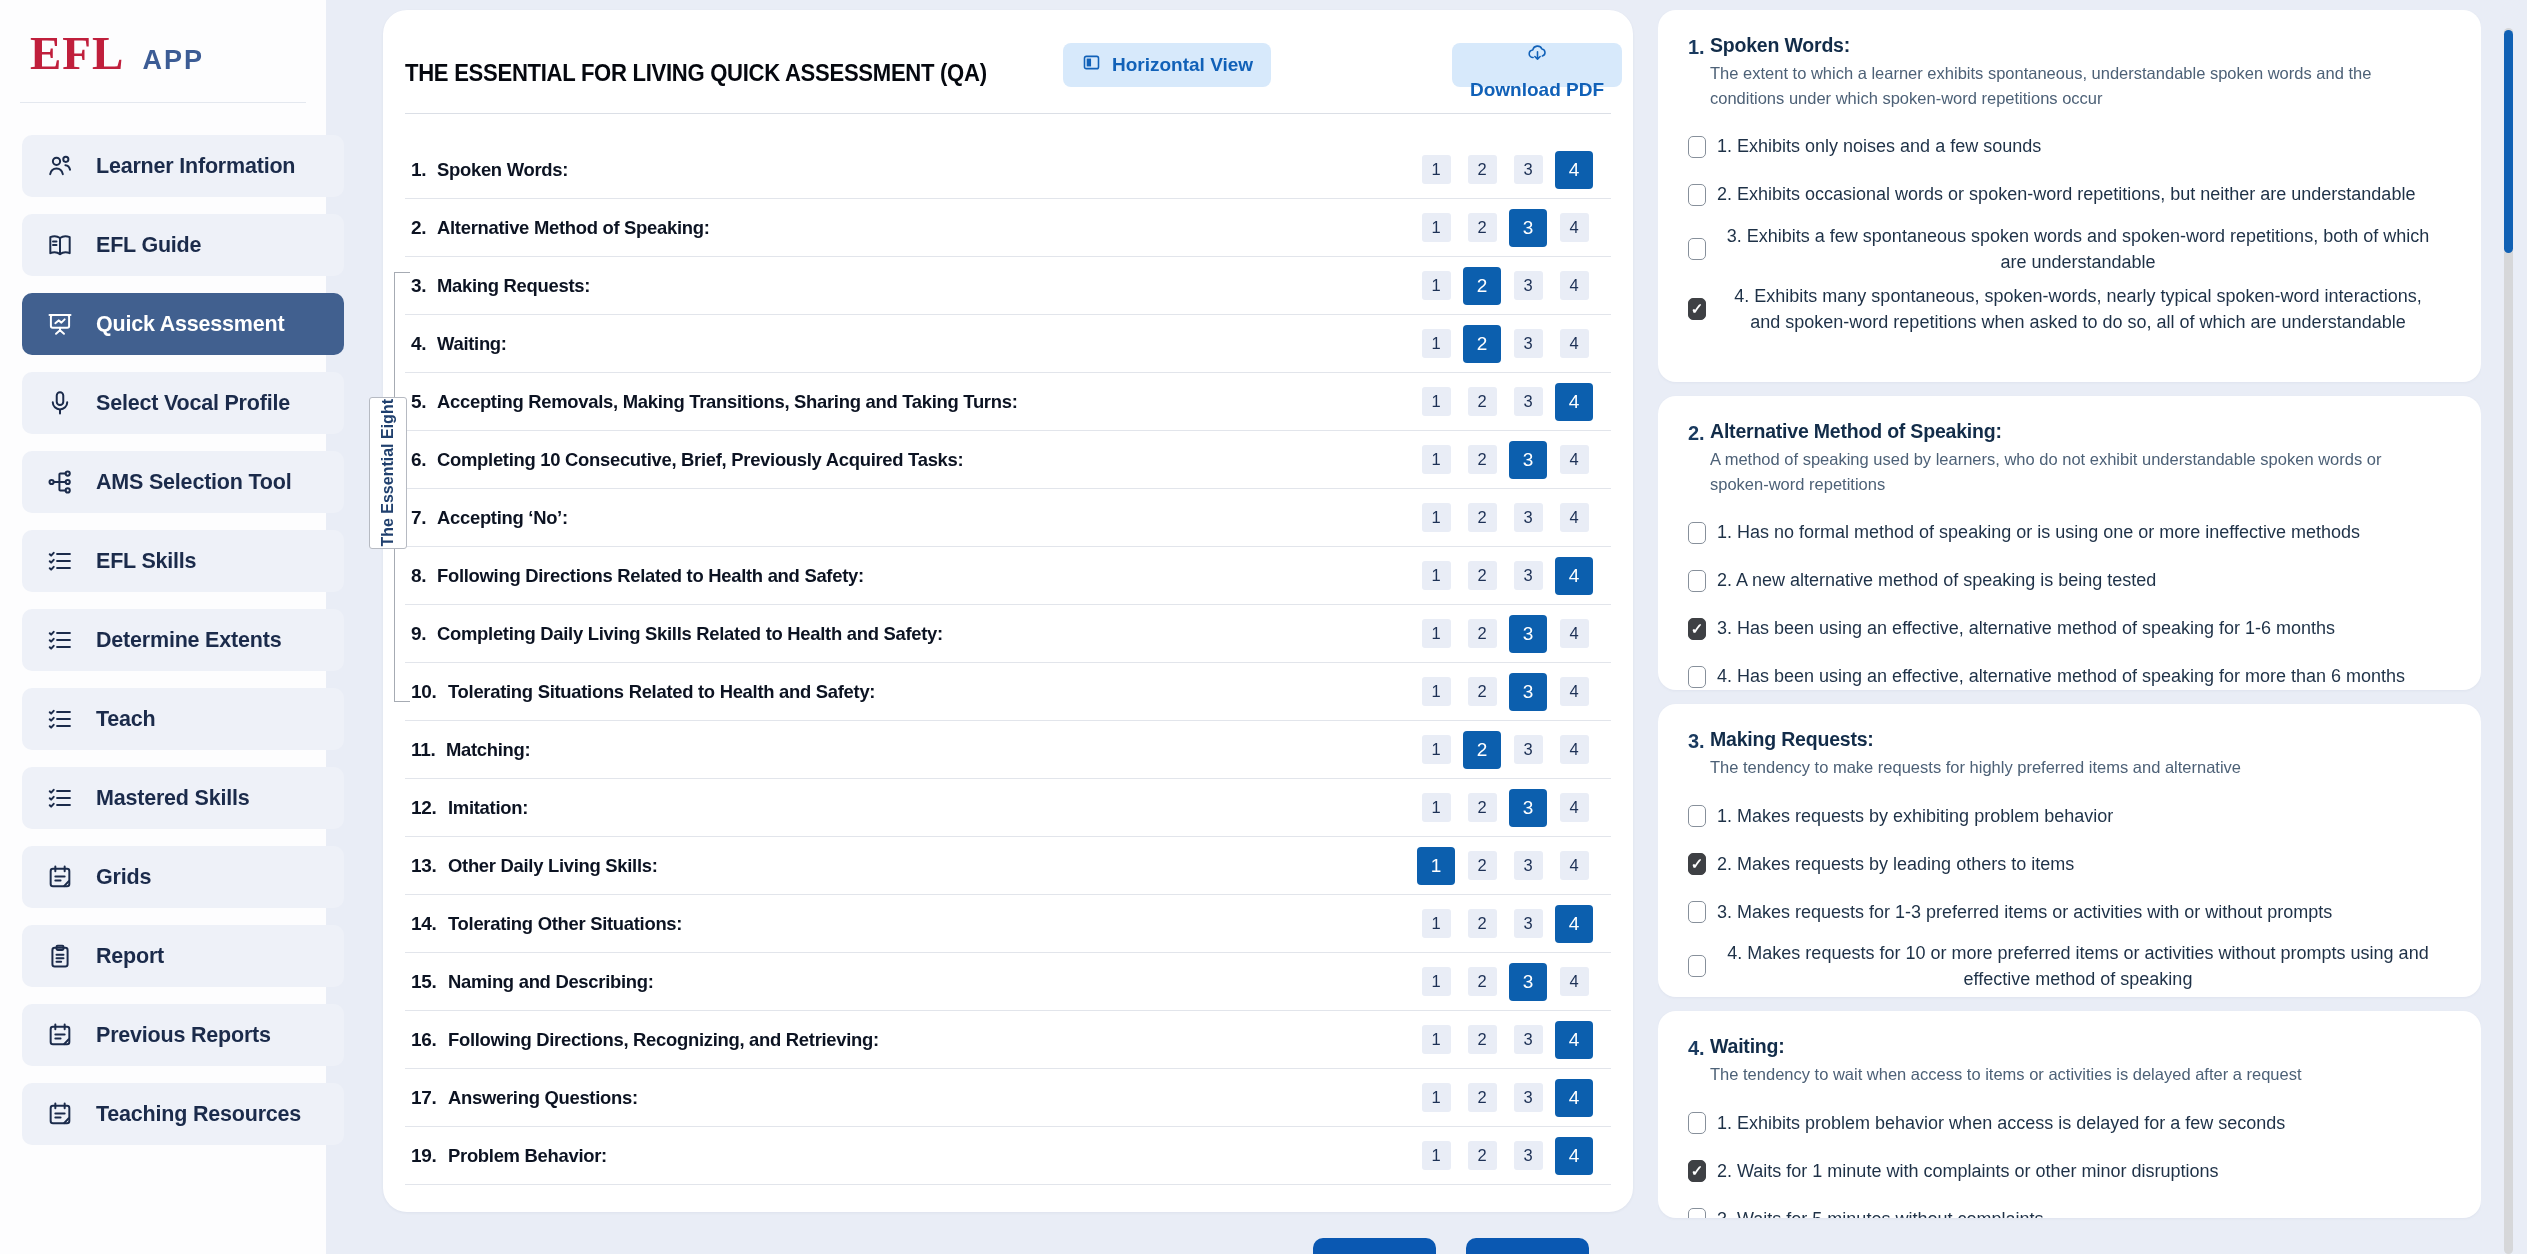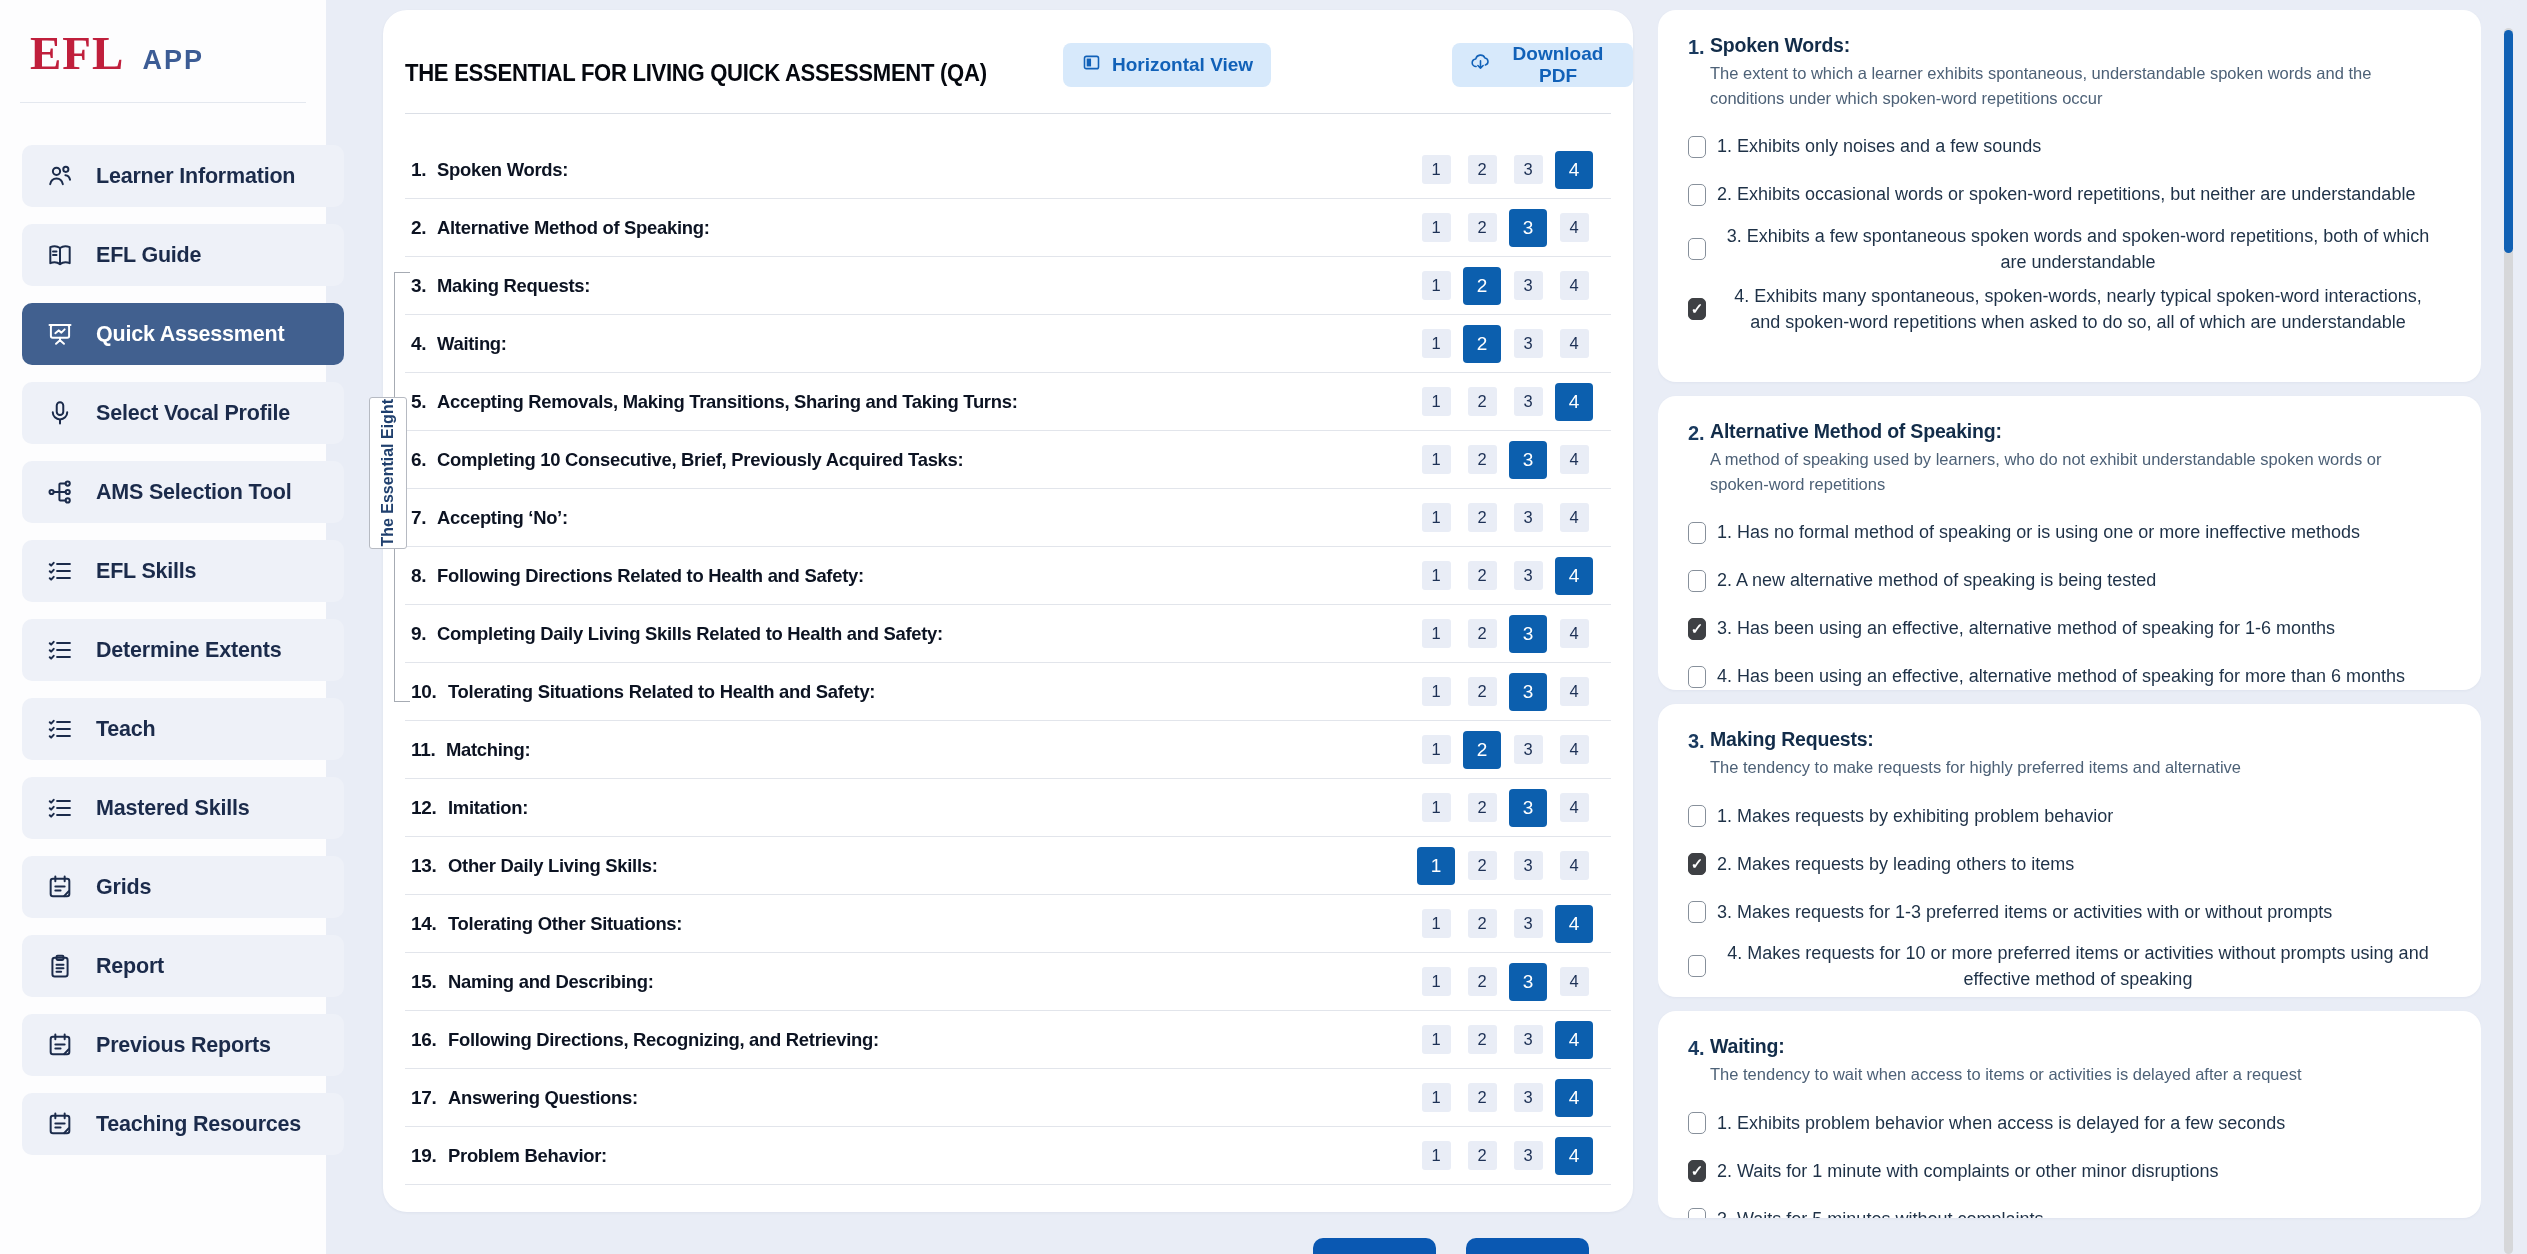--- a/index.html
+++ b/index.html
@@ -7,21 +7,21 @@
     width:2527px;height:1254px;overflow:hidden;position:relative;
     background:#e9edf6;font-family:"Liberation Sans",sans-serif;
     -webkit-font-smoothing:antialiased;
   }
   
   .sidebar{position:absolute;left:0;top:0;width:326px;height:1254px;background:#fdfdfe;}
   .logo{display:flex;align-items:baseline;padding:26px 0 0 30px;}
   .logo-efl{font-family:"Liberation Serif",serif;font-weight:700;font-size:47px;color:#c01f3c;letter-spacing:1px;}
   .logo-app{font-size:27px;font-weight:700;color:#3c5c95;margin-left:18px;letter-spacing:2px;}
   .side-divider{height:1px;background:#e4e8ef;margin:22px 20px 0 20px;}
-  .side-nav{margin-top:42px;}
+  .side-nav{margin-top:32px;}
   .side-item{
     display:flex;align-items:center;gap:22px;
     margin:0 0 17px 22px;width:322px;height:62px;box-sizing:border-box;
     background:#eef1f8;border-radius:10px;padding-left:24px;cursor:pointer;
     color:#1b2b4b;
   }
   .side-item .icon{width:28px;height:28px;flex:none;display:flex;align-items:center;justify-content:center;}
   .side-item .icon svg{width:28px;height:28px;fill:none;stroke:currentColor;stroke-width:1.7;stroke-linecap:round;stroke-linejoin:round;}
   .side-item .lbl{font-size:21.5px;font-weight:700;letter-spacing:-0.2px;}
   .side-item.active{background:#41608f;color:#ffffff;}
@@ -35,21 +35,21 @@
     position:absolute;left:22px;top:50px;
     font-size:23px;font-weight:700;color:#05080f;letter-spacing:-0.3px;transform:scaleX(.96);transform-origin:left;
   }
   .hdr-btn{
     position:absolute;top:33px;height:44px;display:flex;align-items:center;gap:10px;
     background:#d7e9fb;border:none;border-radius:8px;padding:0 18px;cursor:pointer;
     color:#1161b8;font-size:19px;font-weight:600;font-family:inherit;
   }
   .hdr-btn svg{width:21px;height:21px;fill:none;stroke:currentColor;stroke-width:1.8;stroke-linecap:round;stroke-linejoin:round;}
   .btn-hview{left:680px;}
-  .btn-pdf{left:1069px;}
+  .btn-pdf{left:1069px;flex-direction:column;}
   .mc-divider{height:1px;background:#dbdfe6;margin:0 22px;}
   .qa-rows{padding:0 22px;margin-top:27px;}
   .qa-row{display:flex;align-items:center;height:58px;border-bottom:1px solid #e2e5eb;padding-left:6px;box-sizing:border-box;}
   .qa-num{font-size:19px;font-weight:700;color:#0c1322;letter-spacing:-0.3px;}
   .qa-lbl{font-size:19px;font-weight:700;color:#0c1322;letter-spacing:-0.3px;margin-left:11px;transform:scaleX(.97);transform-origin:left;}
   .ratings{margin-left:auto;margin-right:14px;display:flex;align-items:center;}
   .slot{width:46px;display:flex;align-items:center;justify-content:center;}
   .rate{
     width:29px;height:29px;border-radius:3px;background:#e9edf6;color:#1d3156;
     font-size:16.5px;font-weight:500;display:flex;align-items:center;justify-content:center;cursor:pointer;

